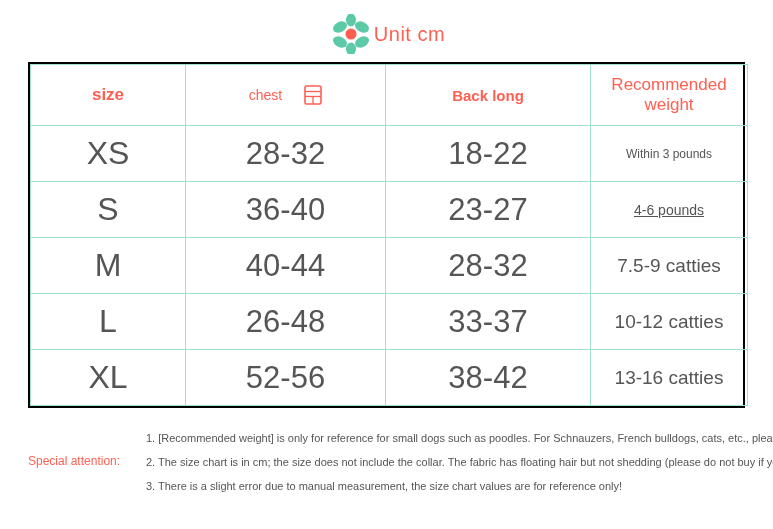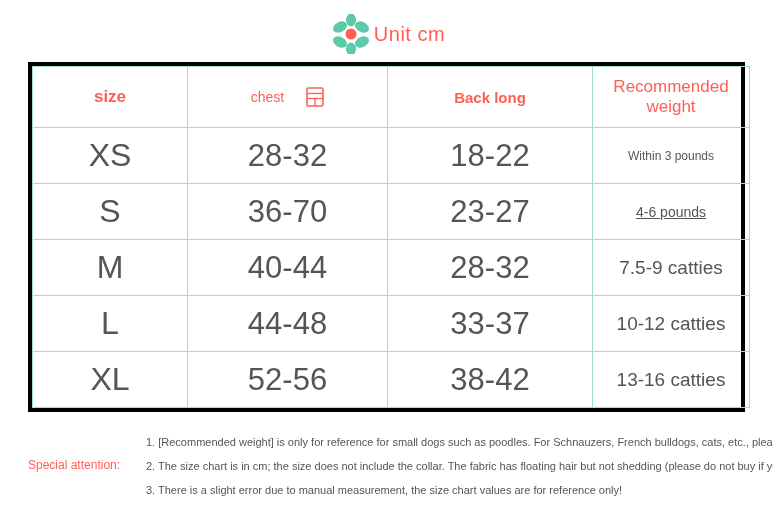--- a/index.html
+++ b/index.html
@@ -39,21 +39,21 @@
   }
   .header-title {
     color: #ff5f52;
     font-size: 20px;
     letter-spacing: 0.5px;
   }
 
   
   .table-wrap {
     margin: 0 28px;
-    border: 4px solid #000000;
+    border: 2px solid #000000;
     box-sizing: border-box;
   }
   table.size-table {
     width: 100%;
     border-collapse: collapse;
     table-layout: fixed;
   }
   table.size-table td, table.size-table th {
     border: 1px solid #9fe0cf;
     text-align: center;
@@ -183,33 +183,33 @@
       </thead>
       <tbody>
         <tr class="r-xs">
           <td class="v-size">XS</td>
           <td class="v-chest">28-32</td>
           <td class="v-back">18-22</td>
           <td class="v-weight">Within 3 pounds</td>
         </tr>
         <tr class="r-s">
           <td class="v-size">S</td>
-          <td class="v-chest">36-70</td>
+          <td class="v-chest">36-40</td>
           <td class="v-back">23-27</td>
           <td class="v-weight">4-6 pounds</td>
         </tr>
         <tr class="r-m">
           <td class="v-size">M</td>
           <td class="v-chest">40-44</td>
           <td class="v-back">28-32</td>
           <td class="v-weight">7.5-9 catties</td>
         </tr>
         <tr class="r-l">
           <td class="v-size">L</td>
-          <td class="v-chest">44-48</td>
+          <td class="v-chest">26-48</td>
           <td class="v-back">33-37</td>
           <td class="v-weight">10-12 catties</td>
         </tr>
         <tr class="r-xl">
           <td class="v-size">XL</td>
           <td class="v-chest">52-56</td>
           <td class="v-back">38-42</td>
           <td class="v-weight">13-16 catties</td>
         </tr>
       </tbody>

